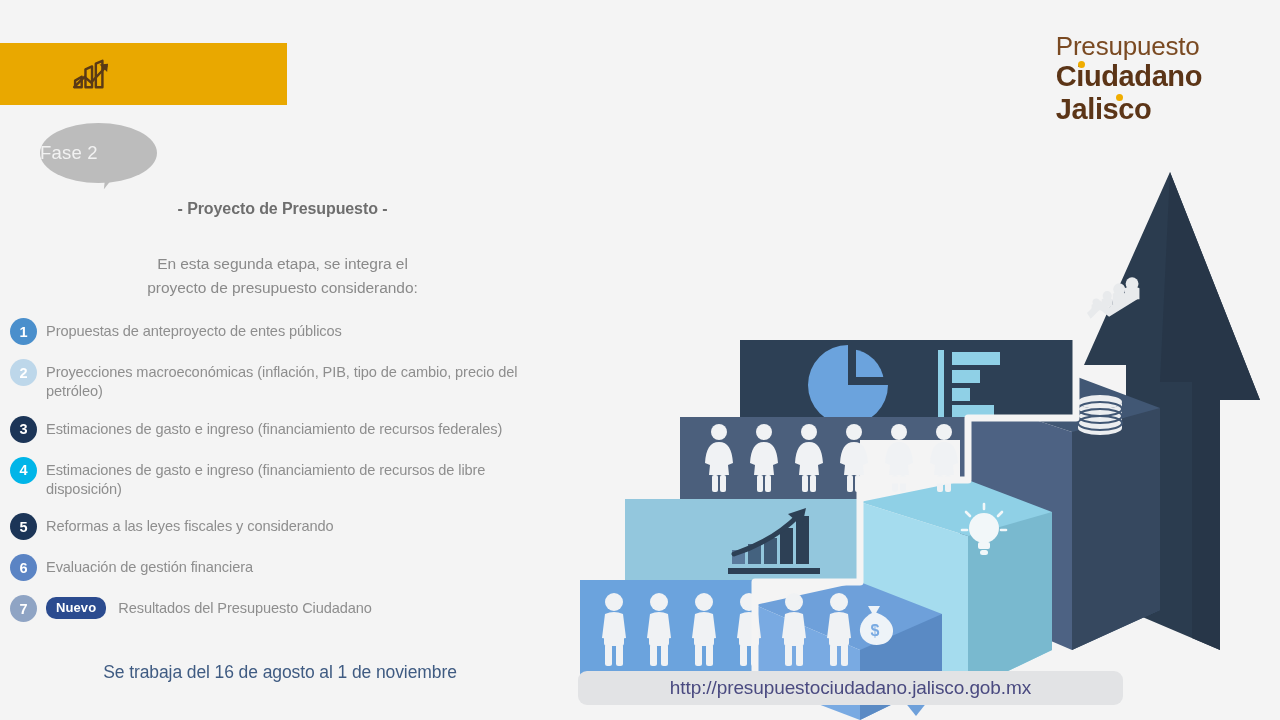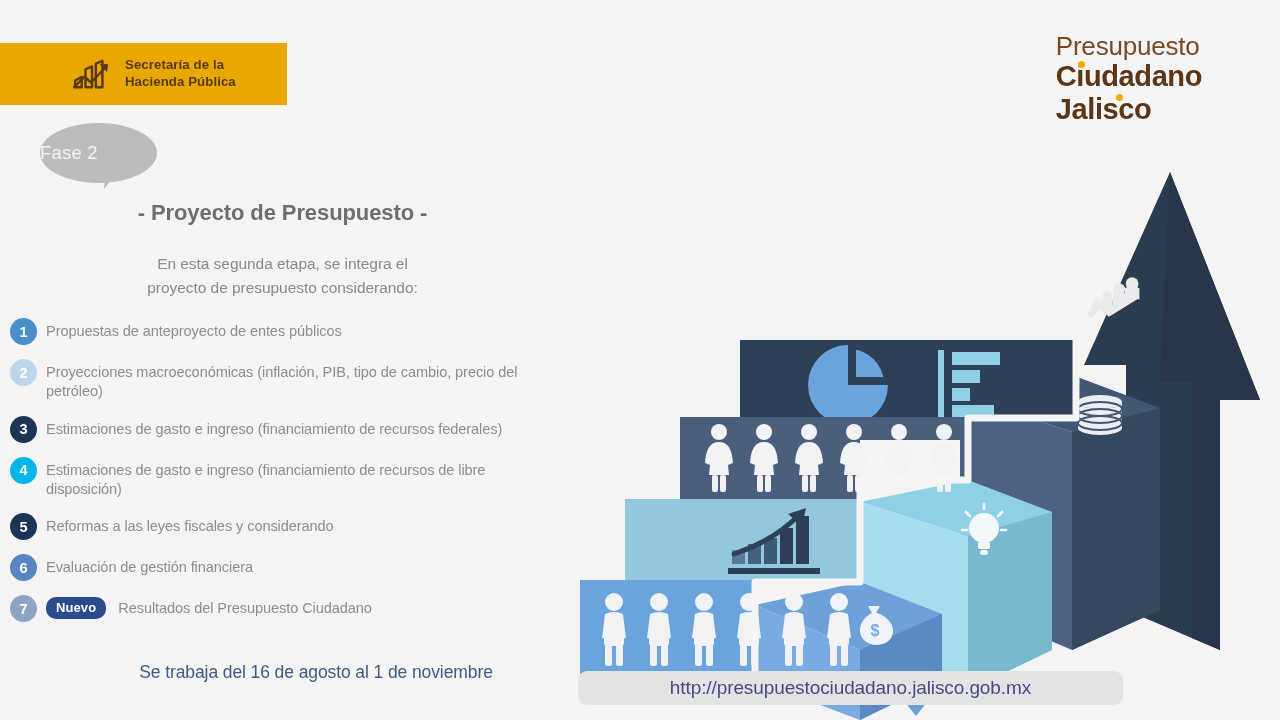--- a/index.html
+++ b/index.html
@@ -107,21 +107,21 @@
   }
 
   
   .subtitle {
     position: absolute;
     left: 0;
     top: 200px;
     width: 565px;
     text-align: center;
     color: #6e6e6e;
-    font-size: 22px;
+    font-size: 16px;
     font-weight: bold;
     letter-spacing: -0.1px;
   }
   .intro {
     position: absolute;
     left: 0;
     top: 252px;
     width: 565px;
     text-align: center;
     color: #8a8a8a;
@@ -177,21 +177,20 @@
   }
   .footer-note {
     position: absolute;
     left: 0;
     top: 662px;
     width: 560px;
     text-align: center;
     color: #3f5b82;
     font-size: 17.5px;
     letter-spacing: -0.1px;
-    padding-left: 36px;
   }
 
   
   .illustration {
     position: absolute;
     left: 560px;
     top: 150px;
     width: 720px;
     height: 570px;
   }
@@ -221,24 +220,20 @@
   <div class="sec-banner">
     <svg class="sec-logo-icon" viewBox="0 0 44 34">
       <g fill="none" stroke="#5a3a16" stroke-width="2.6" stroke-linejoin="round">
         <path d="M3 24 L3 31 L10 31 L10 20 Z"></path>
         <path d="M14 12 L14 31 L21 31 L21 9 Z"></path>
         <path d="M25 6 L25 31 L32 31 L32 3 Z"></path>
       </g>
       <path d="M2 31 L13 20 L20 26 L36 9" fill="none" stroke="#5a3a16" stroke-width="2.6" stroke-linecap="round" stroke-linejoin="round"></path>
       <path d="M29 7 L38 6 L37 15 Z" fill="#5a3a16"></path>
     </svg>
-    <div class="sec-text">
-      <div>Secretaría de la</div>
-      <div>Hacienda Pública</div>
-    </div>
   </div>
 
   <div class="brand">
     <div class="brand-l1">Presupuesto</div>
     <div class="brand-l2">
       <span>Ciudadano</span>
       <span class="dot-i dot-ciudadano"></span>
     </div>
     <div class="brand-l3">
       <span>Jalisco</span>

